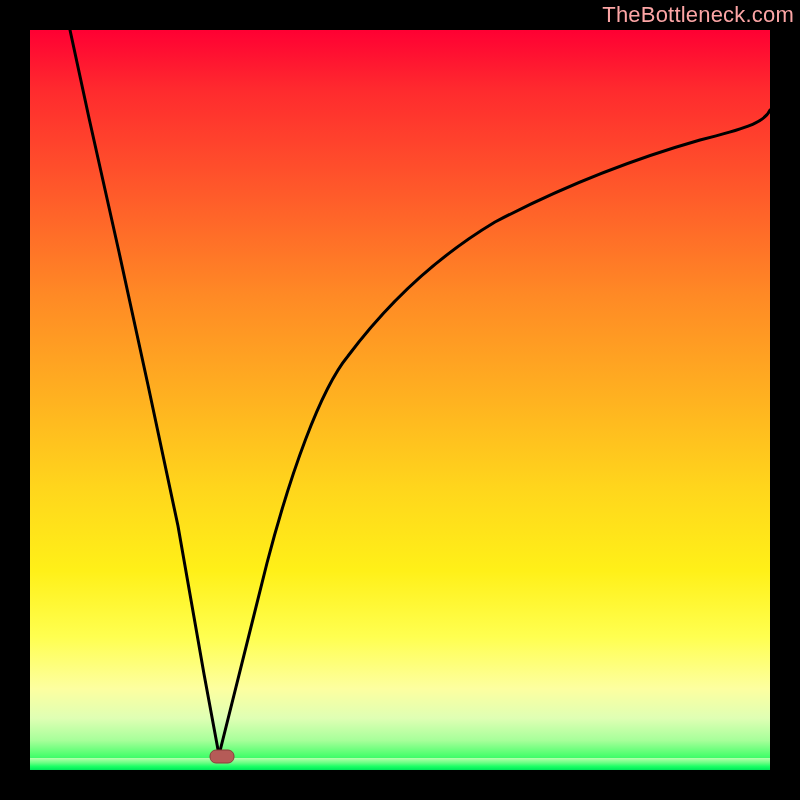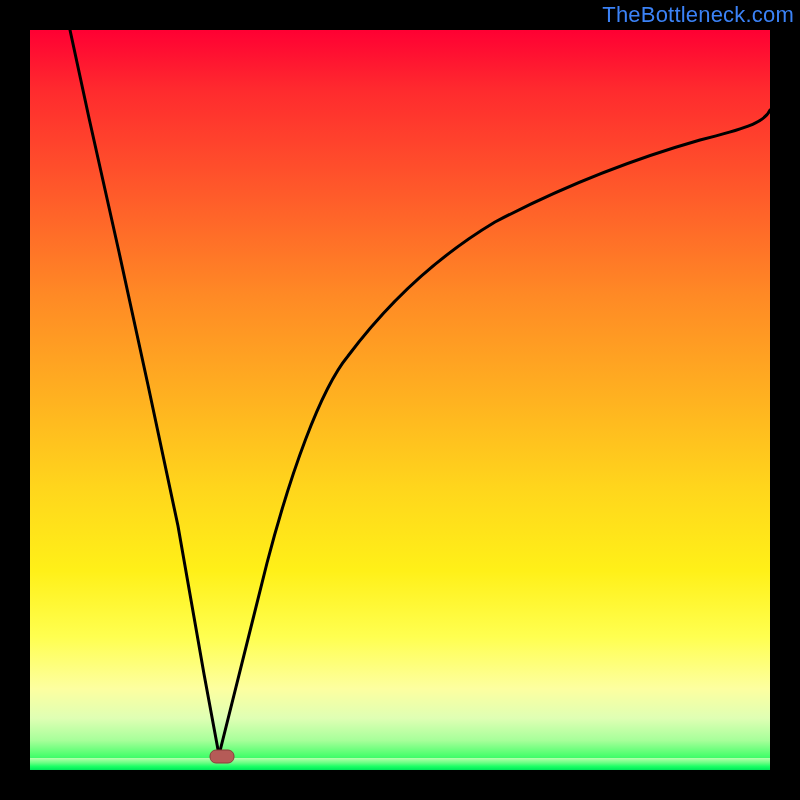--- a/index.html
+++ b/index.html
@@ -14,21 +14,21 @@
   .frame {
     position: relative;
     width: 800px;
     height: 800px;
     background: #000;
   }
   .watermark {
     position: absolute;
     top: 2px;
     right: 6px;
-    color: #3b82f6;
+    color: #fca5a5;
     font-size: 22px;
     font-weight: 500;
     letter-spacing: 0.2px;
     z-index: 10;
     margin-left: 24px;
   }
   .plot-area {
     position: absolute;
     left: 30px;
     top: 30px;

